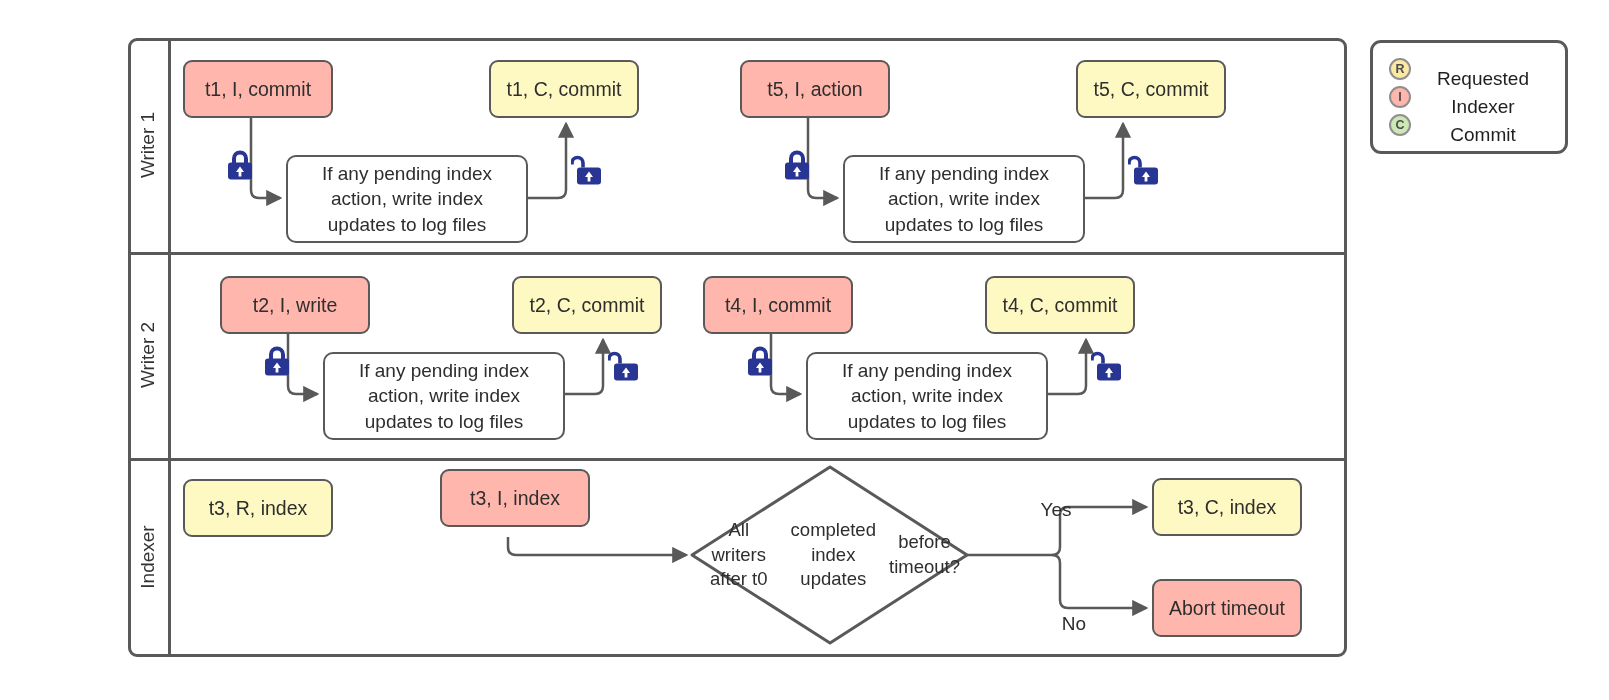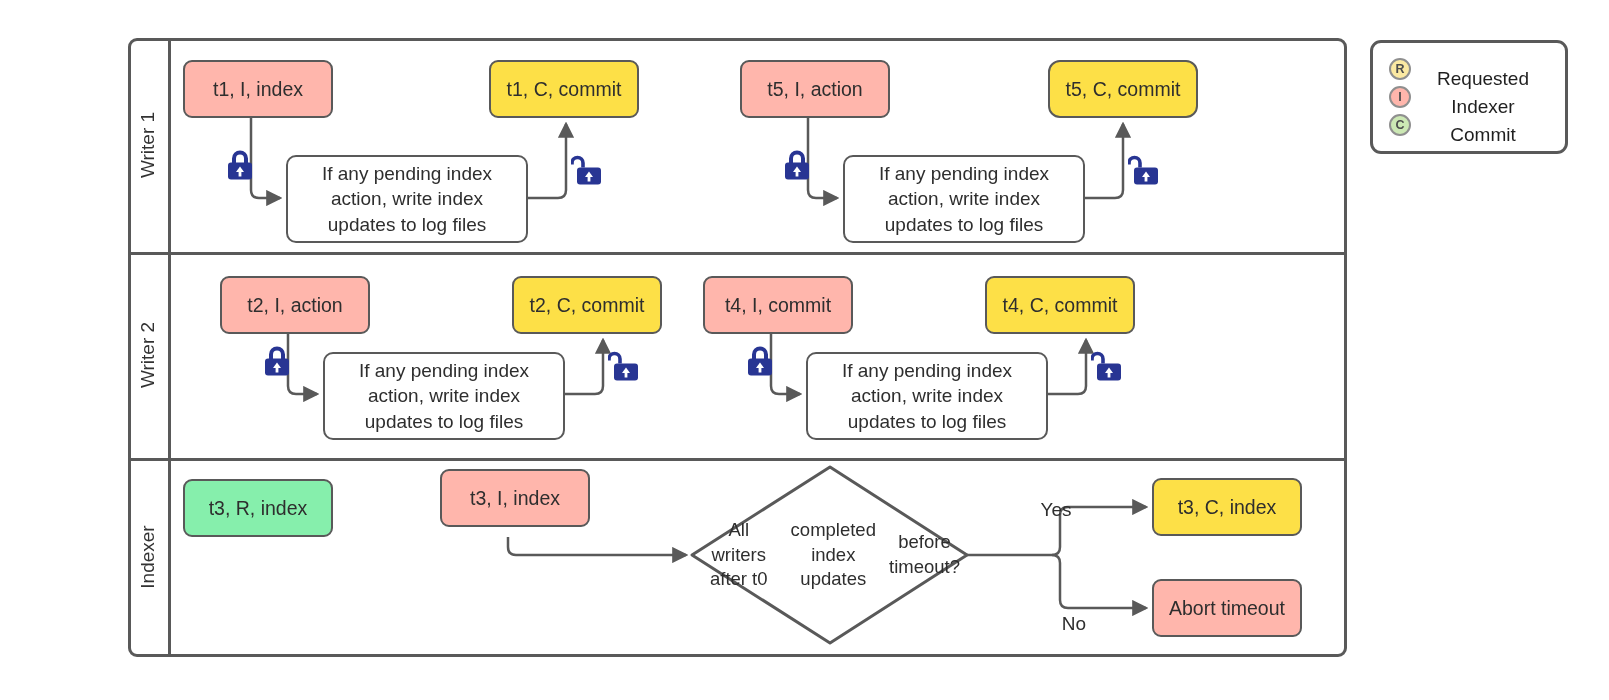--- a/index.html
+++ b/index.html
@@ -12,22 +12,22 @@
   .h-div{position:absolute;left:0;right:0;height:3px;background:#595959;}
   .v-div{position:absolute;top:0;bottom:0;width:3px;background:#595959;left:37px;}
   .lane-label{position:absolute;width:170px;height:26px;line-height:26px;text-align:center;
               font-size:19px;color:#333;transform:rotate(-90deg);z-index:3;}
 
   
   .node{position:absolute;box-sizing:border-box;border:2.5px solid #595959;border-radius:9px;
         display:flex;align-items:center;justify-content:center;font-size:19.5px;z-index:3;
         width:150px;height:58px;text-align:center;}
   .fill-inflight{background:#ffb6ac;}
-  .fill-commit{background:#fde047;}
-  .fill-requested{background:#86efac;}
+  .fill-commit{background:#fef9c3;}
+  .fill-requested{background:#fef9c3;}
   .note{position:absolute;box-sizing:border-box;border:2.5px solid #595959;border-radius:10px;
         background:#ffffff;width:242px;height:88px;display:flex;flex-direction:column;
         align-items:center;justify-content:center;font-size:19px;line-height:1.32;z-index:3;text-align:center;}
   .note span{display:block;}
   .decision-text{position:absolute;left:700px;top:518px;width:260px;height:74px;display:flex;
         flex-direction:row;align-items:center;justify-content:center;font-size:18.5px;
         line-height:1.33;z-index:3;text-align:center;}
   .branch-label{position:absolute;font-size:19px;color:#2e2e2e;width:48px;text-align:center;z-index:3;}
 
   
@@ -83,36 +83,36 @@
 
       <path d="M508,537 L508,547 Q508,555 516,555 L686,555" marker-end="url(#arrow)"></path>
       <path d="M967,555 L1052,555"></path>
       <path d="M1052,555 Q1060,555 1060,547 L1060,515 Q1060,507 1068,507 L1146,507" marker-end="url(#arrow)"></path>
       <path d="M1052,555 Q1060,555 1060,563 L1060,600 Q1060,608 1068,608 L1146,608" marker-end="url(#arrow)"></path>
 
       <polygon points="692,555 830,467 967,555 830,643" fill="#ffffff" stroke-width="3" stroke-linejoin="round"></polygon>
     </g>
   </svg>
 
-  <div class="node fill-inflight" style="left:183px;top:60px;">t1, I, index</div>
+  <div class="node fill-inflight" style="left:183px;top:60px;">t1, I, commit</div>
   <div class="note" style="left:286px;top:155px;">
     <span>If any pending index</span>
     <span>action, write index</span>
     <span>updates to log files</span>
   </div>
   <div class="node fill-commit" style="left:489px;top:60px;">t1, C, commit</div>
   <div class="node fill-inflight" style="left:740px;top:60px;">t5, I, action</div>
   <div class="note" style="left:843px;top:155px;">
     <span>If any pending index</span>
     <span>action, write index</span>
     <span>updates to log files</span>
   </div>
-  <div class="node fill-commit" style="left:1048px;top:60px;border-radius:12px;">t5, C, commit</div>
-
-  <div class="node fill-inflight" style="left:220px;top:276px;">t2, I, action</div>
+  <div class="node fill-commit" style="left:1076px;top:60px;">t5, C, commit</div>
+
+  <div class="node fill-inflight" style="left:220px;top:276px;">t2, I, write</div>
   <div class="note" style="left:323px;top:352px;">
     <span>If any pending index</span>
     <span>action, write index</span>
     <span>updates to log files</span>
   </div>
   <div class="node fill-commit" style="left:512px;top:276px;">t2, C, commit</div>
   <div class="node fill-inflight" style="left:703px;top:276px;">t4, I, commit</div>
   <div class="note" style="left:806px;top:352px;">
     <span>If any pending index</span>
     <span>action, write index</span>

